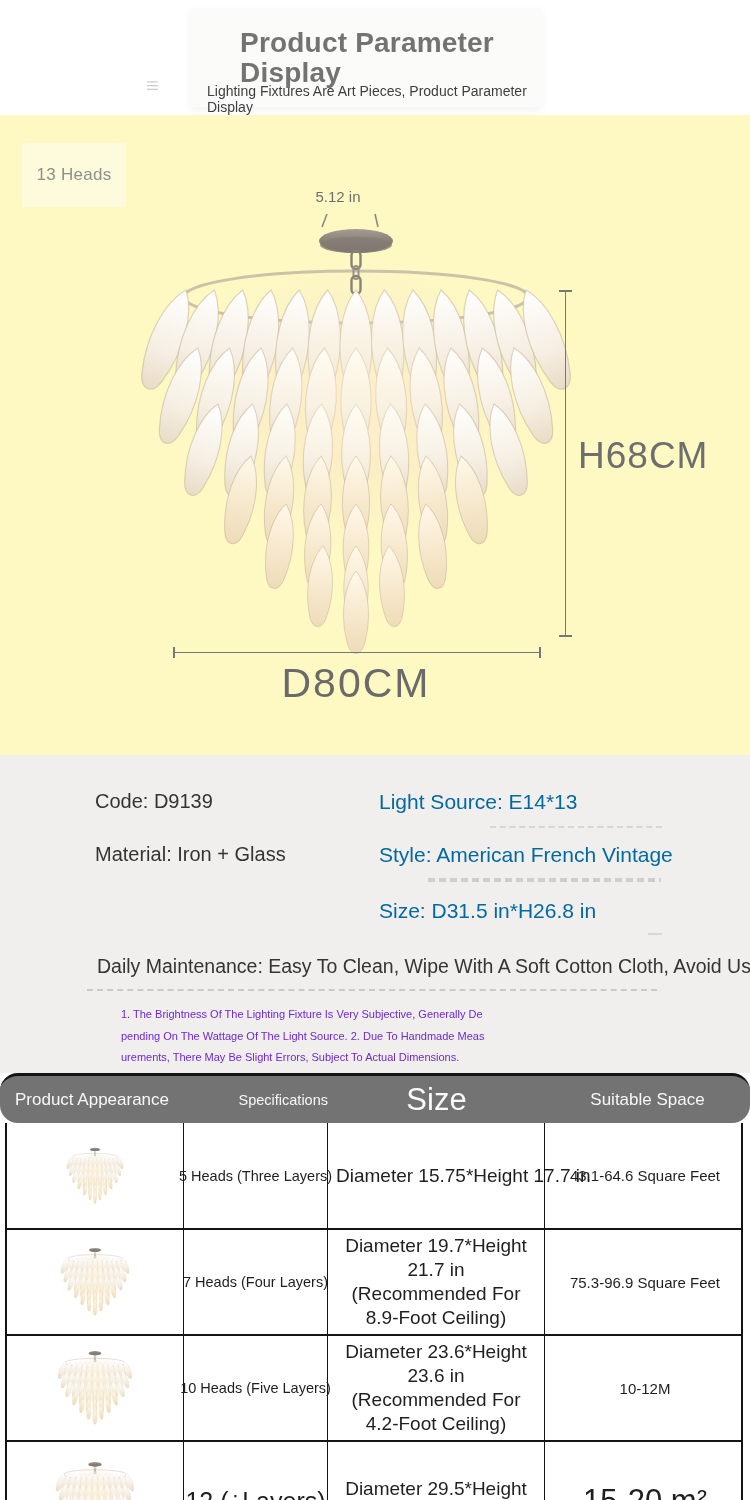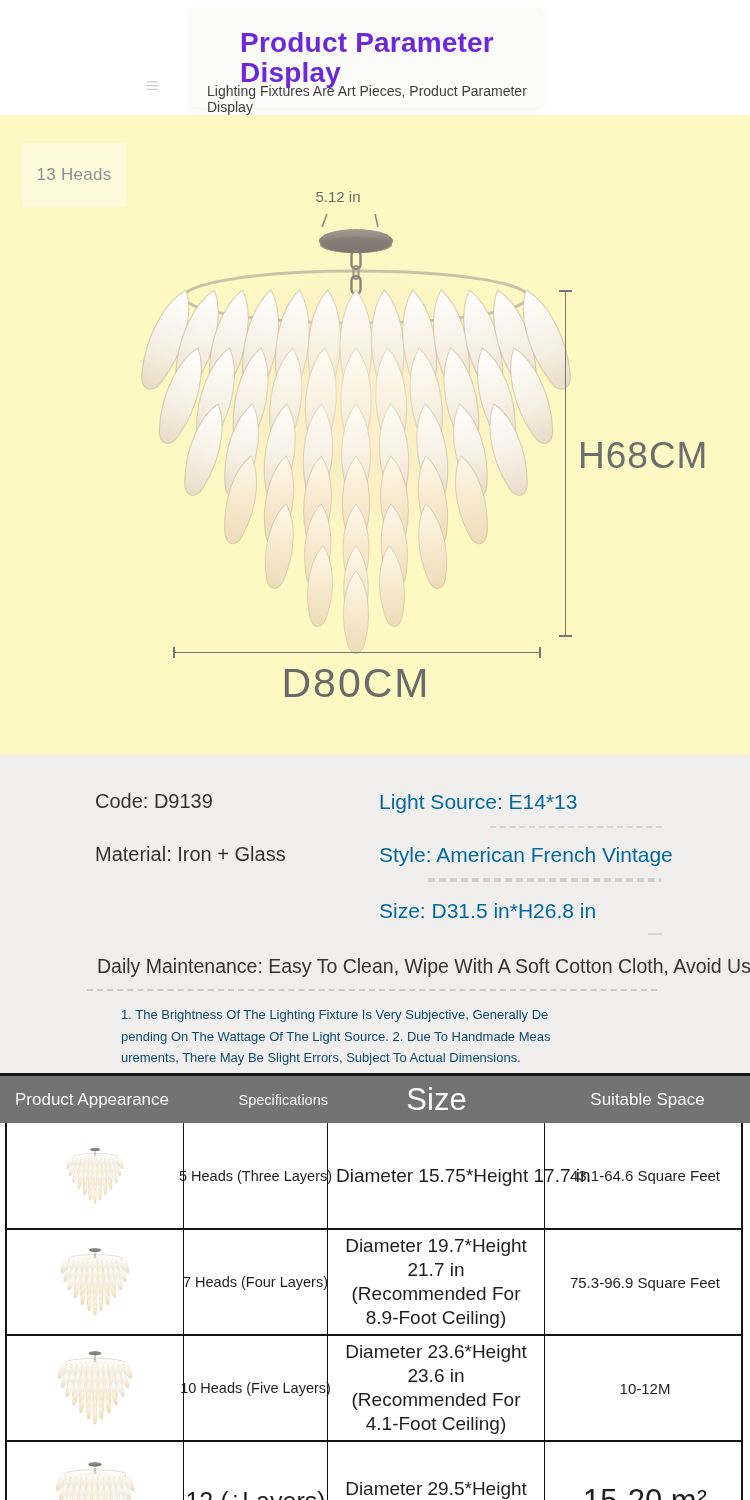--- a/index.html
+++ b/index.html
@@ -8,21 +8,21 @@
     position:relative; width:750px; height:1500px; overflow:hidden;
     background:#ffffff; font-family:"Liberation Sans", sans-serif; color:#3c3c3c;
   }
   
   .title-card {
     position:absolute; left:190px; top:8px; width:352px; height:99px;
     background:#fbfbfa; box-shadow:0 3px 8px rgba(0,0,0,.05);
   }
   .main-title {
     position:absolute; left:240px; top:28px; width:330px;
-    font-size:28px; line-height:30px; font-weight:bold; color:#6d28d9;
+    font-size:28px; line-height:30px; font-weight:bold; color:#737373;
     letter-spacing:.2px;
   }
   .subtitle {
     position:absolute; left:207px; top:83px; width:360px;
     font-size:14px; color:#3f3f3f;
   }
   .decor-glyph {
     position:absolute; left:147px; top:79px; font-size:12px; color:#8f8f8f;
     opacity:.45; transform:scaleX(1.25); letter-spacing:-1px;
   }
@@ -85,28 +85,29 @@
   .maintenance {
     position:absolute; left:97px; top:200px; white-space:nowrap;
     font-size:19.5px; color:#343434;
   }
   .dash-divider {
     position:absolute; left:87px; top:234px; width:570px;
     border-top:2px dashed #c9c9c9;
   }
   .note {
     position:absolute; left:121px; top:249px; width:440px;
-    font-size:13px; line-height:21.5px; color:#0c4a6e;
+    font-size:11px; line-height:21.5px; color:#6d28d9;
   }
   
   .thead {
     position:absolute; left:0; top:1073px; width:750px; height:50px;
     background:#747373; border-top:3px solid #141414;
     display:grid; grid-template-columns:184px 144px 217px 205px;
     align-items:center;
+    border-radius:18px;
   }
   .th { text-align:center; color:#f7f7f7; font-size:17px; }
   .th-spec { font-size:14.5px;text-align:right; }
   .th-size { font-size:31px; color:#fafafa; }
   .tbody {
     position:absolute; left:5px; top:1123px; width:738px;
     border-left:2px solid #141414; border-right:2px solid #141414;
     background:#ffffff;
   }
   .trow {
@@ -293,21 +294,21 @@
       <div class="cell c-size">Diameter 19.7*Height 21.7 in (Recommended For 8.9-Foot Ceiling)</div>
       <div class="cell c-space">75.3-96.9 Square Feet</div>
     </div>
     <div class="trow r3">
       <div class="cell">
         <svg width="76" height="86" viewBox="30 12 440 452">
           <use href="#chand" xlink:href="#chand" width="500" height="470"></use>
         </svg>
       </div>
       <div class="cell c-spec">10 Heads (Five Layers)</div>
-      <div class="cell c-size">Diameter 23.6*Height 23.6 in (Recommended For 4.1-Foot Ceiling)</div>
+      <div class="cell c-size">Diameter 23.6*Height 23.6 in (Recommended For 4.2-Foot Ceiling)</div>
       <div class="cell c-space">10-12M</div>
     </div>
     <div class="trow r4">
       <div class="cell">
         <svg width="80" height="90" viewBox="30 12 440 452">
           <use href="#chand" xlink:href="#chand" width="500" height="470"></use>
         </svg>
       </div>
       <div class="cell c-spec c-spec-big">12 (÷Layers)</div>
       <div class="cell c-size">Diameter 29.5*Height 26.8 in</div>

